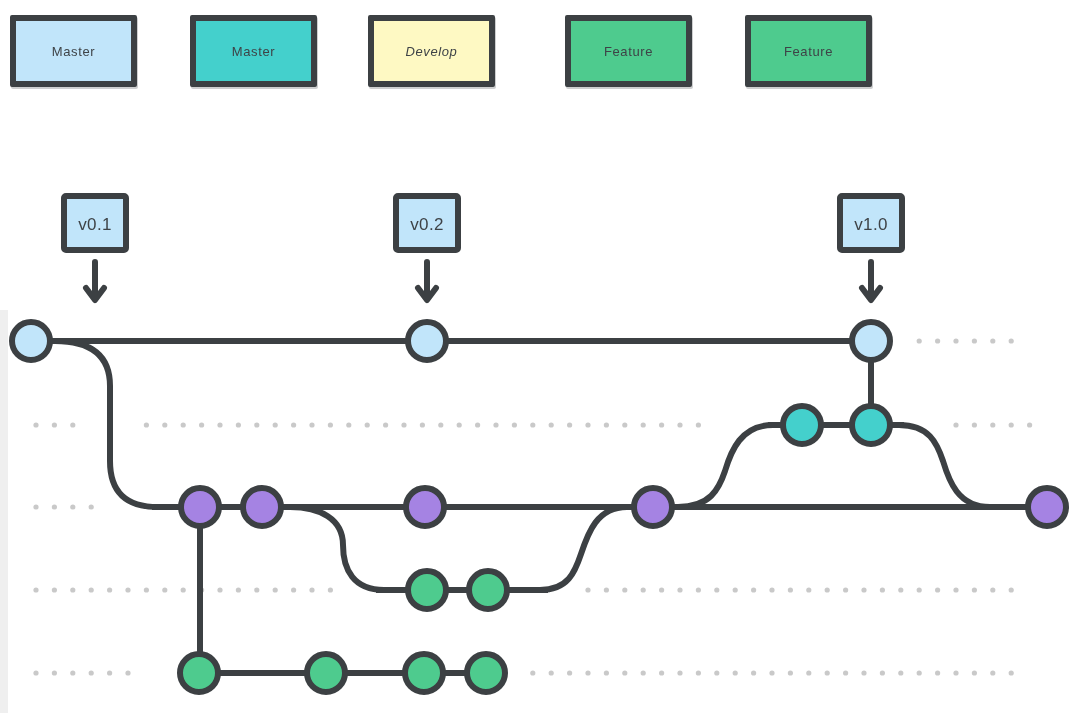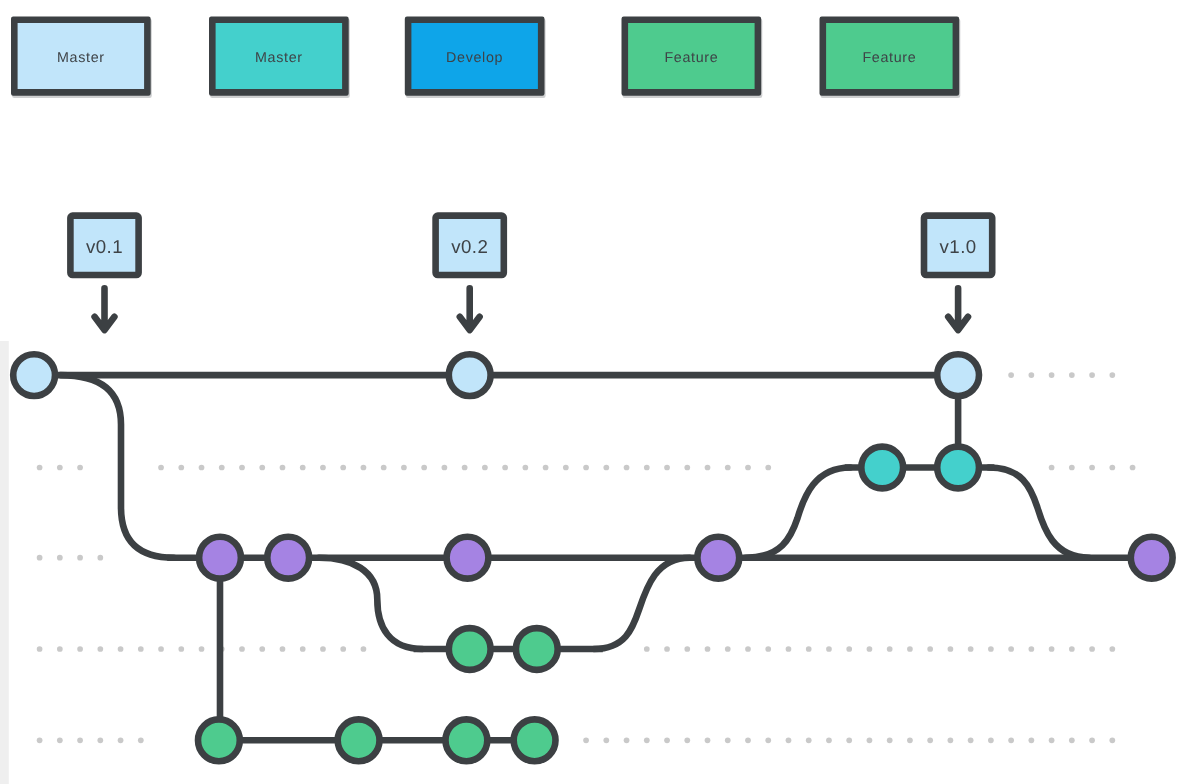--- a/index.html
+++ b/index.html
@@ -40,21 +40,21 @@
 
 <div class="edge-strip"></div>
 
 <div class="legend">
     <div class="legend-box" style="background: rgb(193, 229, 250);">
       <span class="legend-label">Master</span>
     </div>
     <div class="legend-box" style="background: rgb(68, 208, 204);">
       <span class="legend-label">Master</span>
     </div>
-    <div class="legend-box" style="background: #0ea5e9;">
+    <div class="legend-box" style="background: #fef9c3; font-style: italic;">
       <span class="legend-label">Develop</span>
     </div>
     <div class="legend-box" style="background: rgb(78, 203, 142);">
       <span class="legend-label">Feature</span>
     </div>
     <div class="legend-box" style="background: rgb(78, 203, 142);">
       <span class="legend-label">Feature</span>
     </div>
   </div>
 

